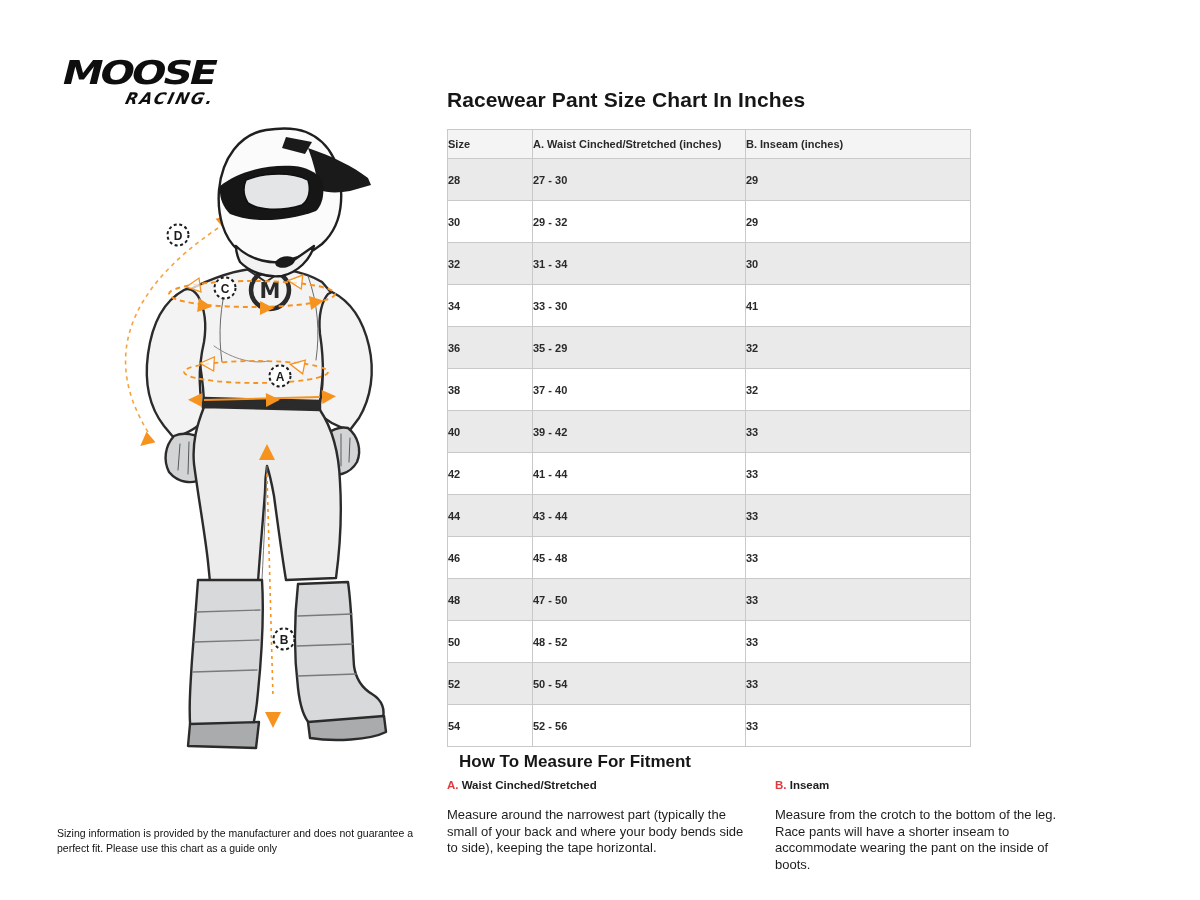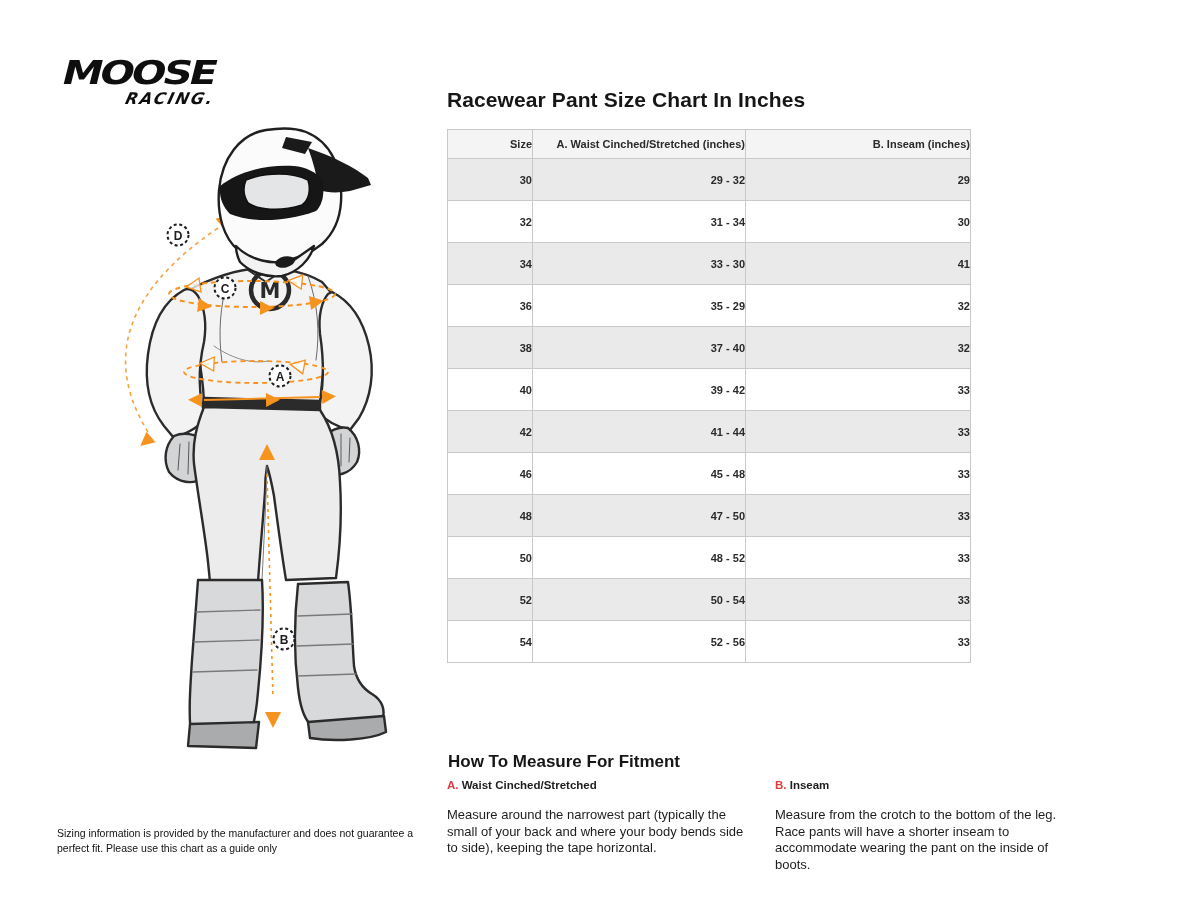--- a/index.html
+++ b/index.html
@@ -10,30 +10,30 @@
     -webkit-font-smoothing:antialiased;
   }
   .logo{position:absolute;left:52px;top:42px;width:200px;height:70px;}
   .illustration{position:absolute;left:52px;top:110px;width:380px;height:660px;}
 
   .right-col{position:absolute;left:447px;top:88px;width:523px;}
   .page-title{font-size:21px;font-weight:bold;letter-spacing:.1px;margin:0 0 17px 0;color:#161616;}
 
   table.size-chart{border-collapse:collapse;width:523px;table-layout:fixed;}
   table.size-chart th, table.size-chart td{
-    border:1px solid #c9c9c9;text-align:right;vertical-align:middle;
+    border:1px solid #c9c9c9;text-align:left;vertical-align:middle;
     font-size:11px;font-weight:bold;color:#2a2a2a;padding:0;
   }
   table.size-chart th{height:28px;background:#f4f4f4;}
   table.size-chart td{height:41px;background:#ffffff;}
   table.size-chart tbody tr:nth-child(odd) td{background:#eaeaea;}
   col.c-size{width:85px;} col.c-waist{width:213px;} col.c-inseam{width:225px;}
 
   .howto{position:absolute;left:447px;top:752px;width:730px;}
-  .howto-heading{font-size:17px;font-weight:bold;margin:0 0 9px 1px;color:#161616;}
+  .howto-heading{font-size:17px;font-weight:bold;margin:0 0 9px 12px;color:#161616;}
   .howto-item{position:absolute;top:27px;}
   .howto-item.a{left:0;width:300px;}
   .howto-item.b{left:328px;width:310px;}
   .howto-label{font-size:11.5px;font-weight:bold;color:#1d1d1f;}
   .howto-letter{color:#e03a3e;font-weight:bold;}
   .howto-text{font-size:13px;line-height:1.28;margin:16px 0 0 0;color:#1d1d1f;}
 
   .disclaimer{
     position:absolute;left:57px;top:826px;width:380px;
     font-size:10.5px;line-height:1.42;color:#111;
@@ -161,20 +161,25 @@
       </colgroup>
     <thead>
       <tr>
         <th>Size</th>
         <th>A. Waist Cinched/Stretched (inches)</th>
         <th>B. Inseam (inches)</th>
       </tr>
     </thead>
     <tbody id="size-rows">
         <tr>
+          <td>28</td>
+          <td>27 - 30</td>
+          <td>29</td>
+        </tr>
+        <tr>
           <td>30</td>
           <td>29 - 32</td>
           <td>29</td>
         </tr>
         <tr>
           <td>32</td>
           <td>31 - 34</td>
           <td>30</td>
         </tr>
         <tr>
@@ -193,20 +198,25 @@
           <td>32</td>
         </tr>
         <tr>
           <td>40</td>
           <td>39 - 42</td>
           <td>33</td>
         </tr>
         <tr>
           <td>42</td>
           <td>41 - 44</td>
+          <td>33</td>
+        </tr>
+        <tr>
+          <td>44</td>
+          <td>43 - 44</td>
           <td>33</td>
         </tr>
         <tr>
           <td>46</td>
           <td>45 - 48</td>
           <td>33</td>
         </tr>
         <tr>
           <td>48</td>
           <td>47 - 50</td>

